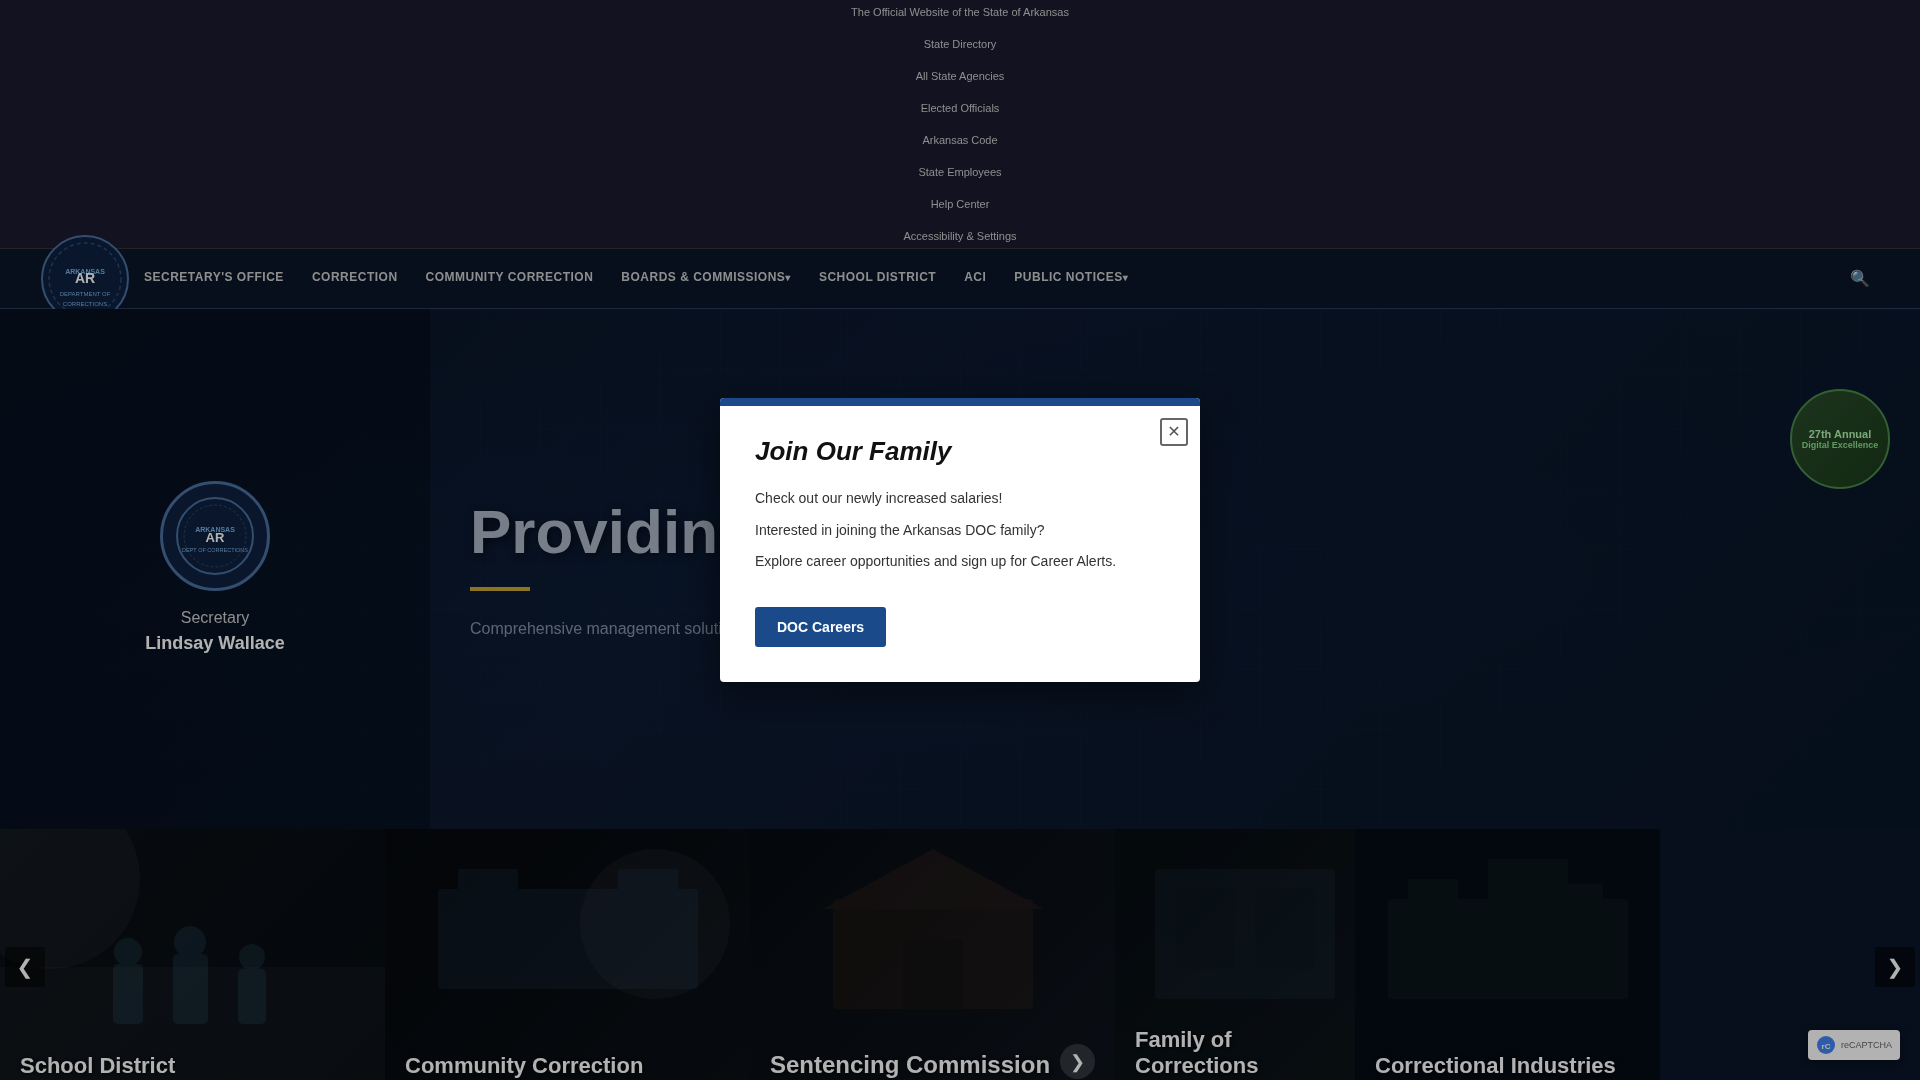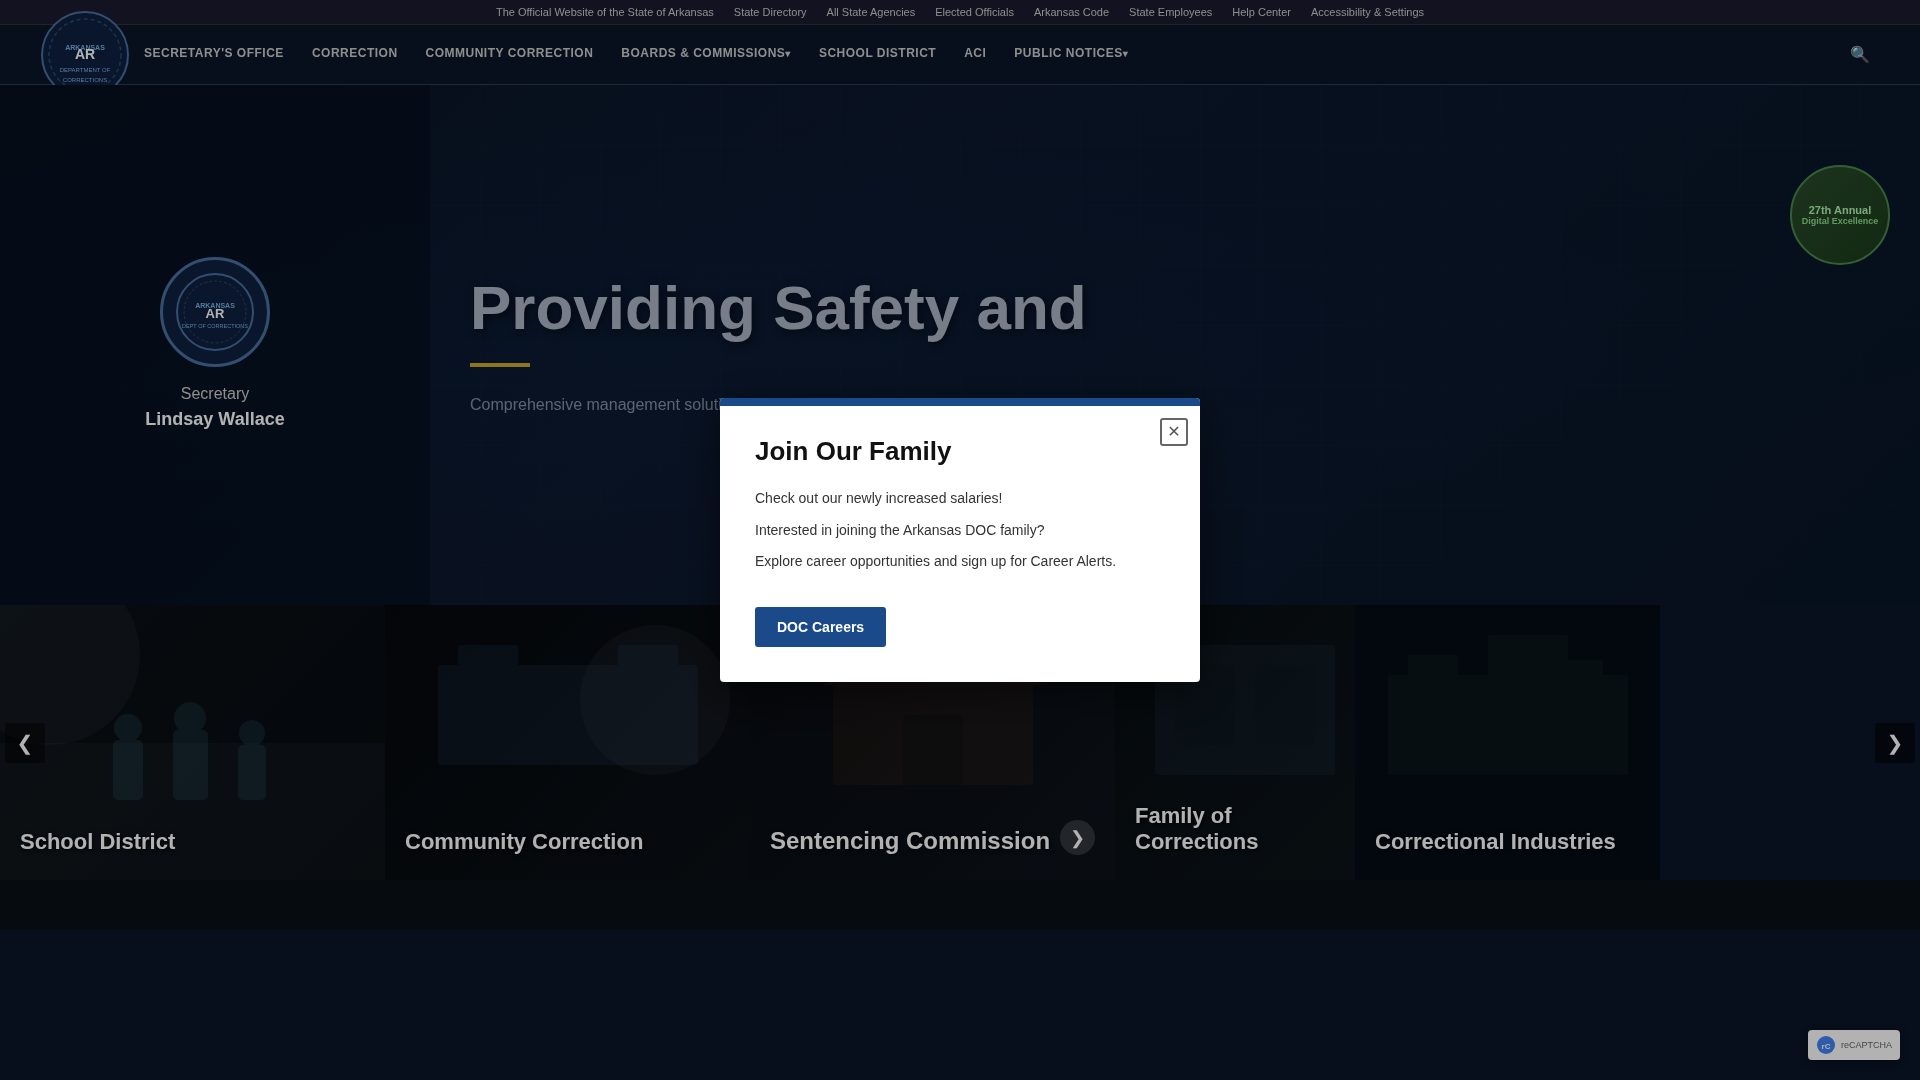--- a/index.html
+++ b/index.html
@@ -9,20 +9,21 @@
     .top-bar {
       background: #1a1a2e;
       color: #ccc;
       font-size: 11px;
       display: flex;
       justify-content: center;
       align-items: center;
       gap: 20px;
       padding: 6px 20px;
       border-bottom: 1px solid #333;
+      flex-direction: column;
     }
     .top-bar a { color: #ccc; text-decoration: none; }
 
     
     .nav-bar {
       background: rgba(10, 22, 40, 0.95);
       display: flex;
       align-items: center;
       padding: 0 40px;
       height: 60px;
@@ -316,20 +317,21 @@
       align-items: center;
       justify-content: center;
       font-size: 16px;
       color: #555;
     }
     .modal-title {
       font-size: 26px;
       font-weight: 700;
       color: #111;
       margin-bottom: 20px;
+      font-style: italic;
     }
     .modal-text {
       font-size: 14px;
       color: #333;
       line-height: 1.7;
       margin-bottom: 8px;
     }
     .modal-btn {
       display: inline-block;
       margin-top: 25px;

